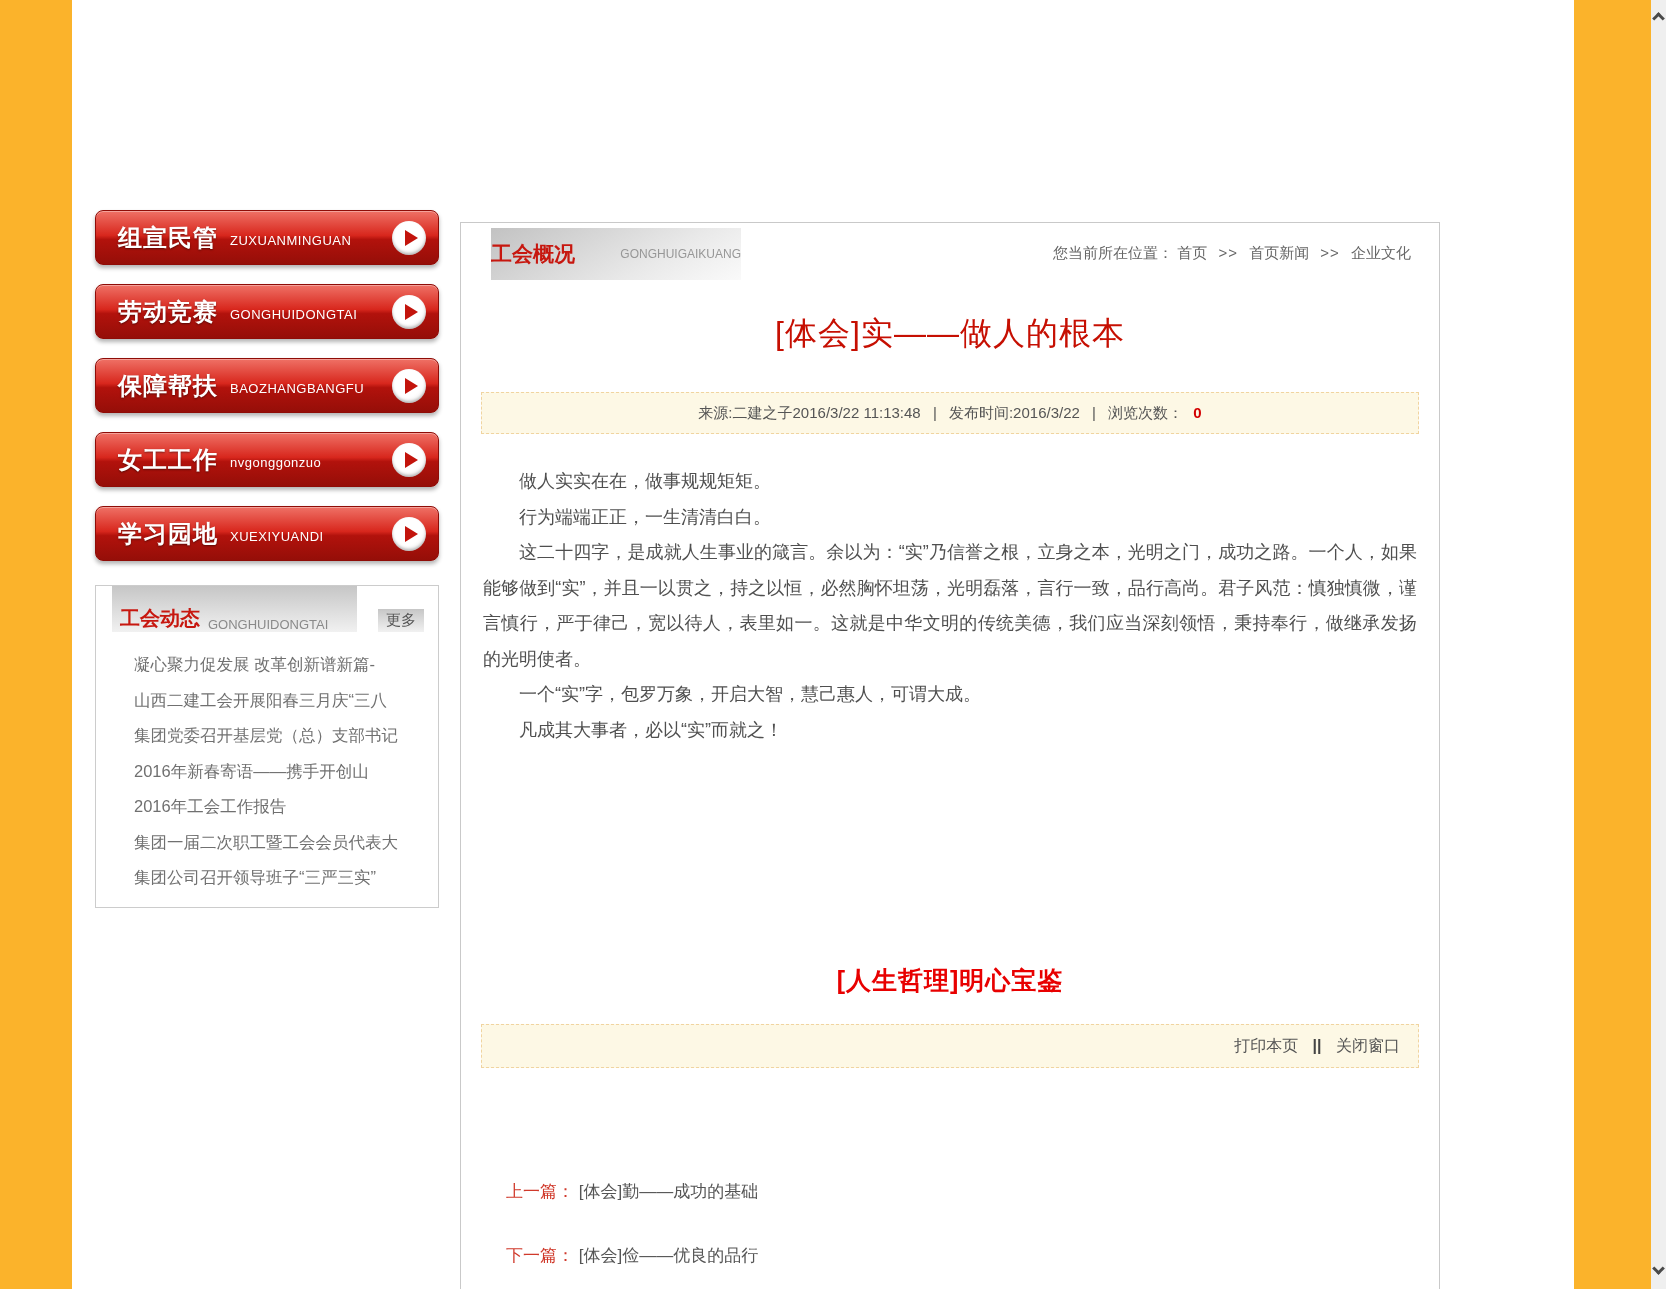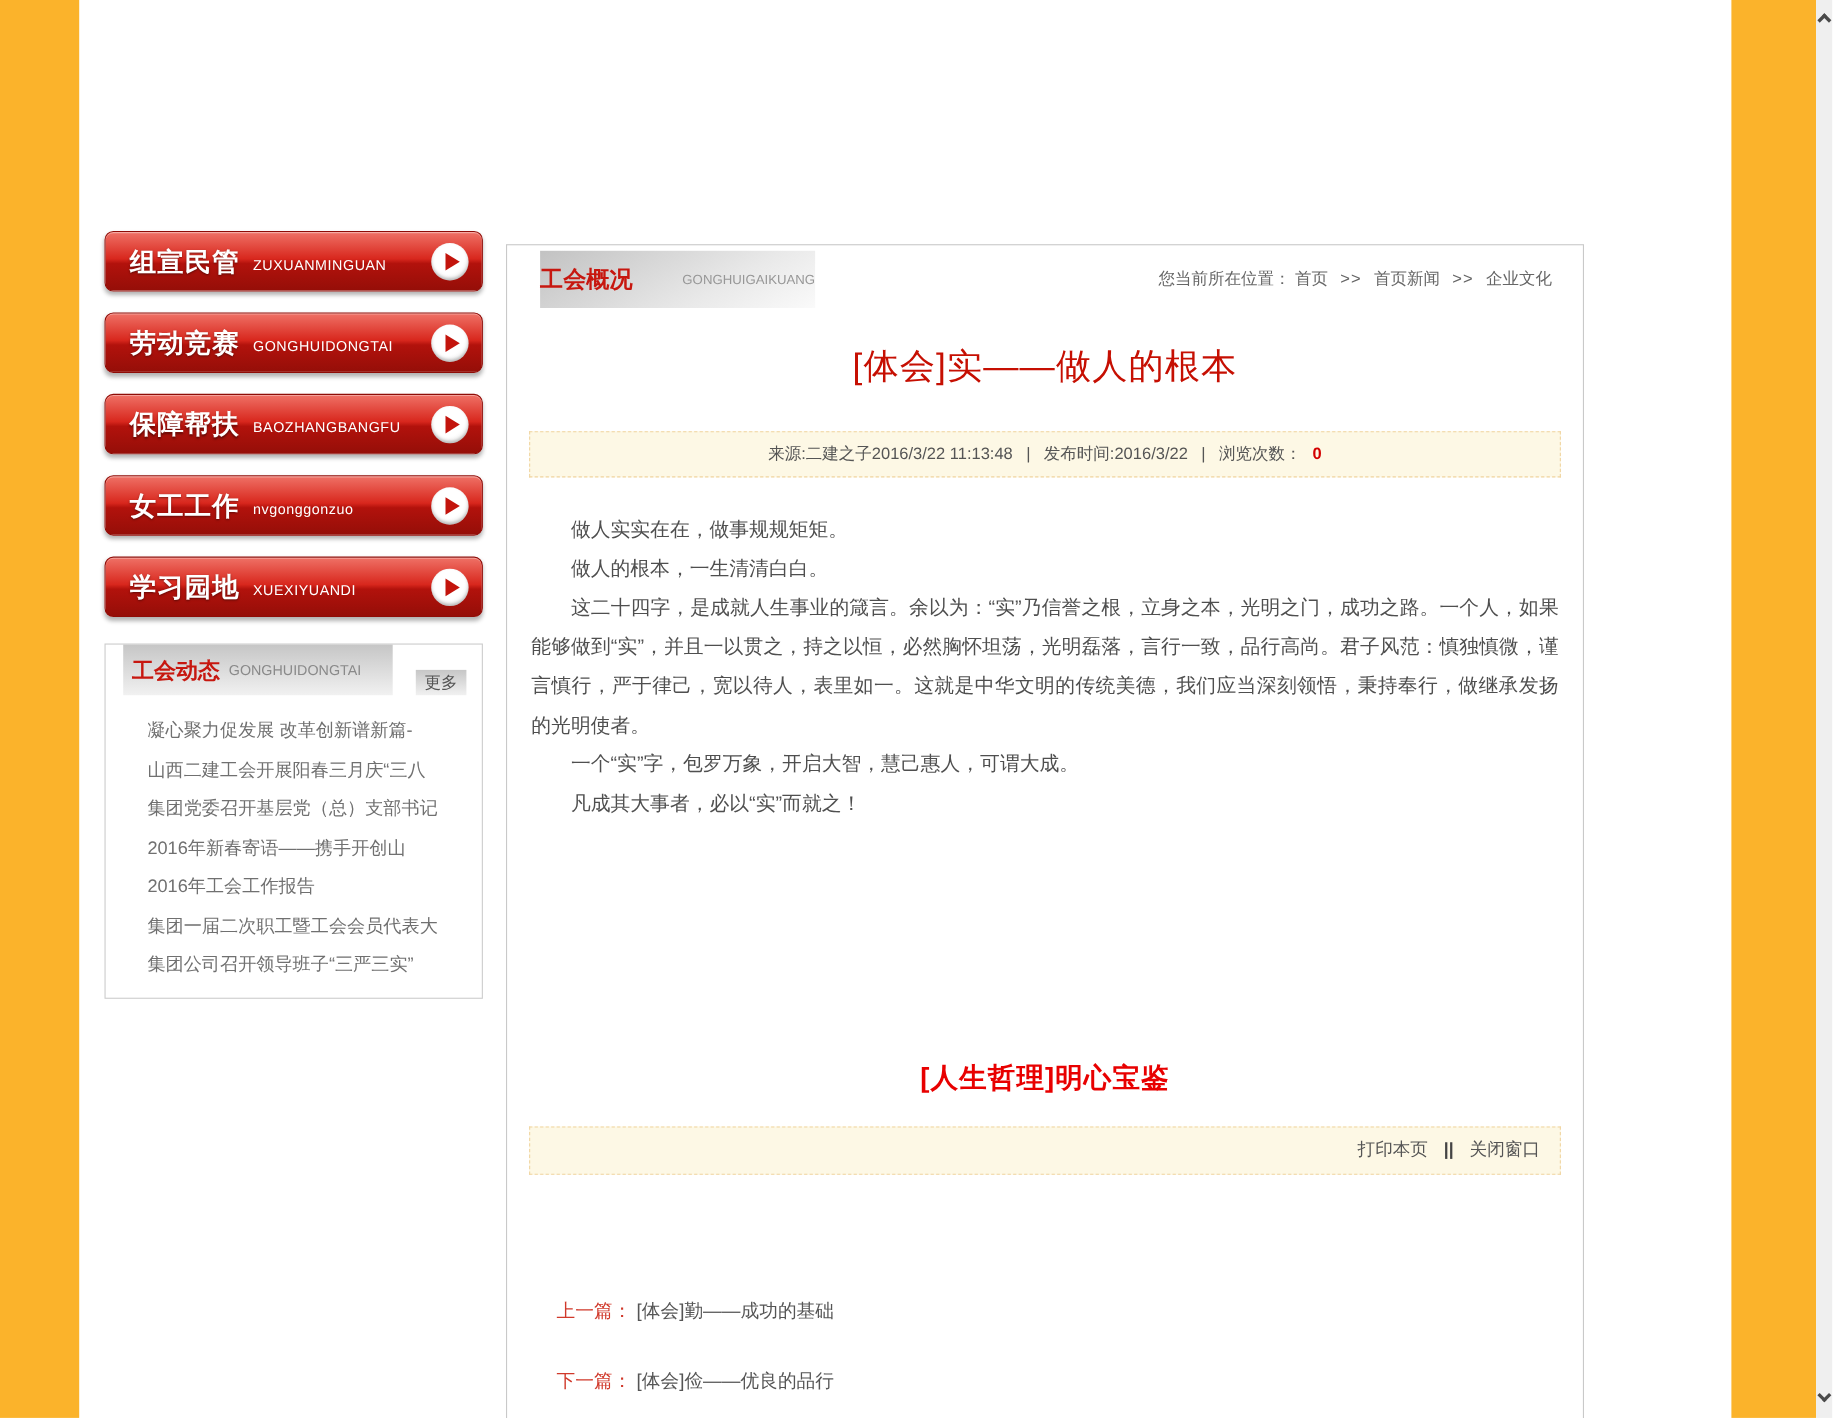--- a/index.html
+++ b/index.html
@@ -36,21 +36,21 @@
     box-shadow:inset 0 -2px 3px rgba(0,0,0,0.25);
     display:flex; align-items:center; justify-content:center; }
   .play-tri { width:0; height:0; border-left:13px solid #c3140c;
     border-top:8px solid transparent; border-bottom:8px solid transparent; margin-left:4px; }
 
   
   .news-box { margin-top:24px; width:344px; height:323px; border:1px solid #cccccc; background:#fff; }
   .news-header { display:flex; height:46px; margin-top:0; align-items:stretch; }
   .nh-left { flex:0 0 245px; margin-left:16px; padding-left:8px;
     background:linear-gradient(180deg,#c6c6c6,#f1f1f1);
-    display:flex; align-items:center; }
+    display:flex; align-items:flex-end; }
   .nh-title { color:#c7170f; font-size:20px; font-weight:bold; white-space:nowrap; }
   .nh-py { color:#8a8a8a; font-size:13px; margin-left:8px; white-space:nowrap;
     overflow:hidden; max-width:120px; }
   .nh-more { margin-left:auto; margin-right:14px; width:46px;
     background:linear-gradient(180deg,#c6c6c6,#f1f1f1);
     display:flex; align-items:center; justify-content:center;
     color:#555; font-size:15px; cursor:pointer;margin-top:23px; }
   .news-list { list-style:none; margin:15px 10px 0 38px; }
   .news-list li { font-size:16.5px; color:#707070; line-height:35.5px;
     white-space:nowrap; overflow:hidden; cursor:pointer; }
@@ -187,21 +187,21 @@
       <span>来源:二建之子2016/3/22 11:13:48</span>
       <span class="div">|</span>
       <span>发布时间:2016/3/22</span>
       <span class="div">|</span>
       <span>浏览次数：</span>
       <span class="views">0</span>
     </div>
 
     <div class="article-body">
       <p>做人实实在在，做事规规矩矩。</p>
-      <p>做人的根本，一生清清白白。</p>
+      <p>行为端端正正，一生清清白白。</p>
       <p>这二十四字，是成就人生事业的箴言。余以为：“实”乃信誉之根，立身之本，光明之门，成功之路。一个人，如果能够做到“实”，并且一以贯之，持之以恒，必然胸怀坦荡，光明磊落，言行一致，品行高尚。君子风范：慎独慎微，谨言慎行，严于律己，宽以待人，表里如一。这就是中华文明的传统美德，我们应当深刻领悟，秉持奉行，做继承发扬的光明使者。</p>
       <p>一个“实”字，包罗万象，开启大智，慧己惠人，可谓大成。</p>
       <p>凡成其大事者，必以“实”而就之！</p>
     </div>
 
     <h2 class="subtitle">[人生哲理]明心宝鉴</h2>
 
     <div class="print-bar">
       <a>打印本页</a>
       <span class="pipes">||</span>

